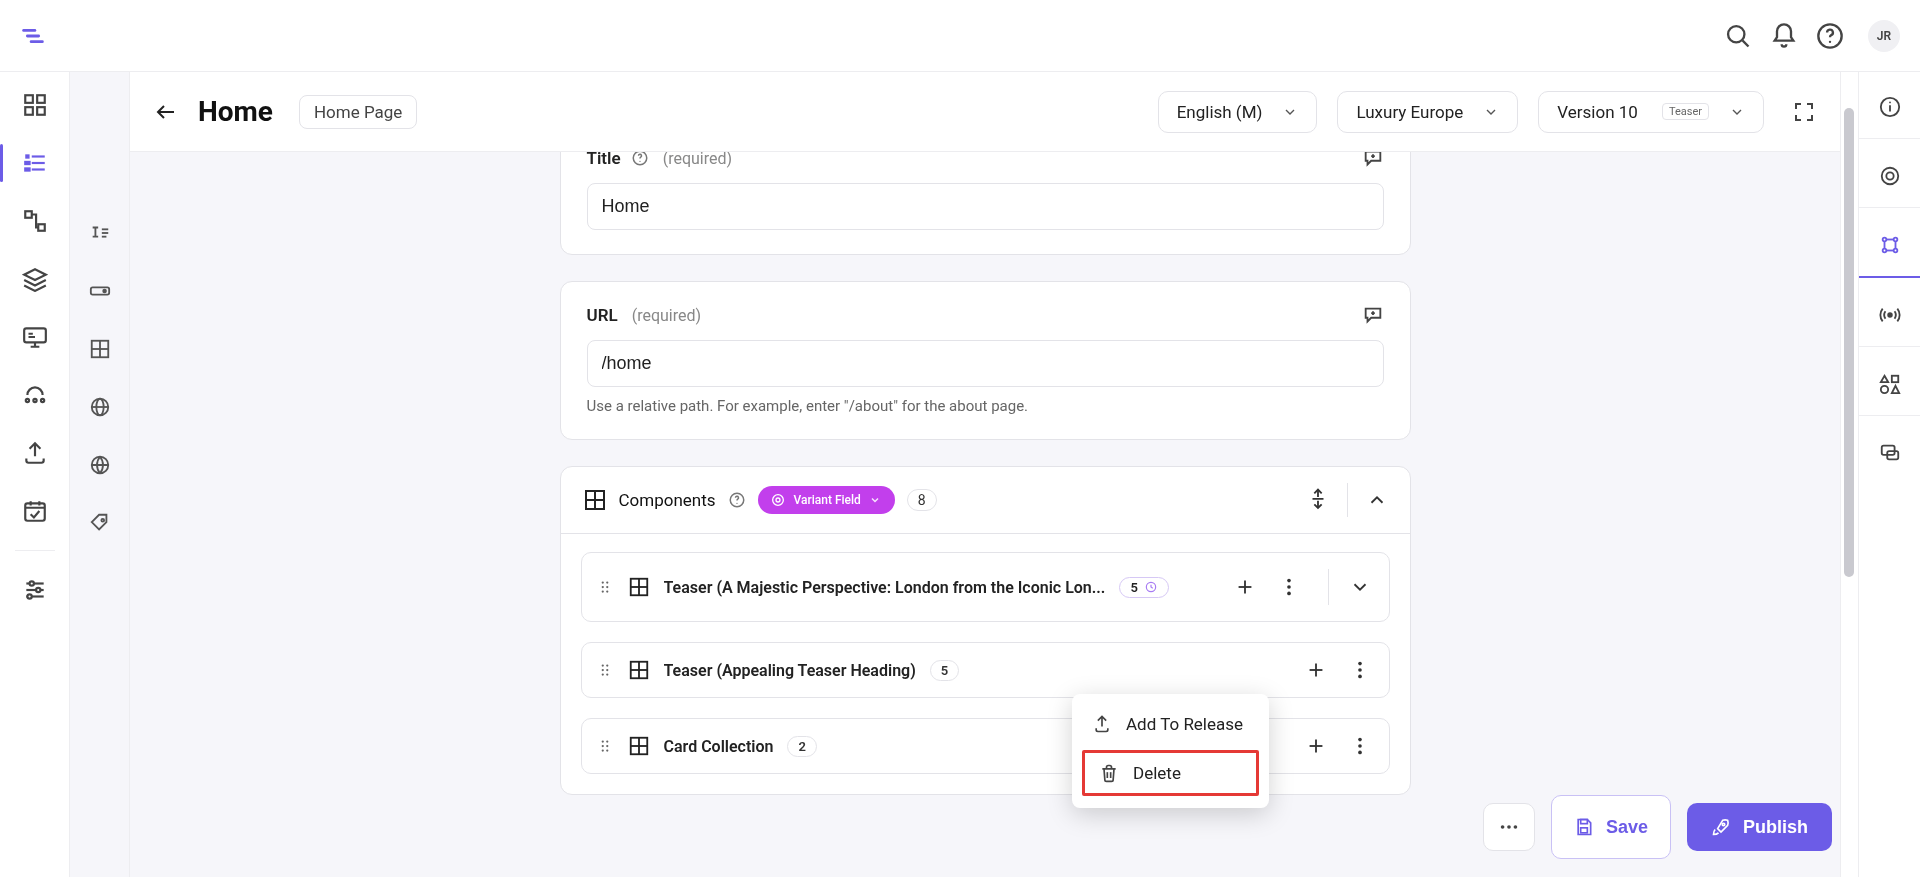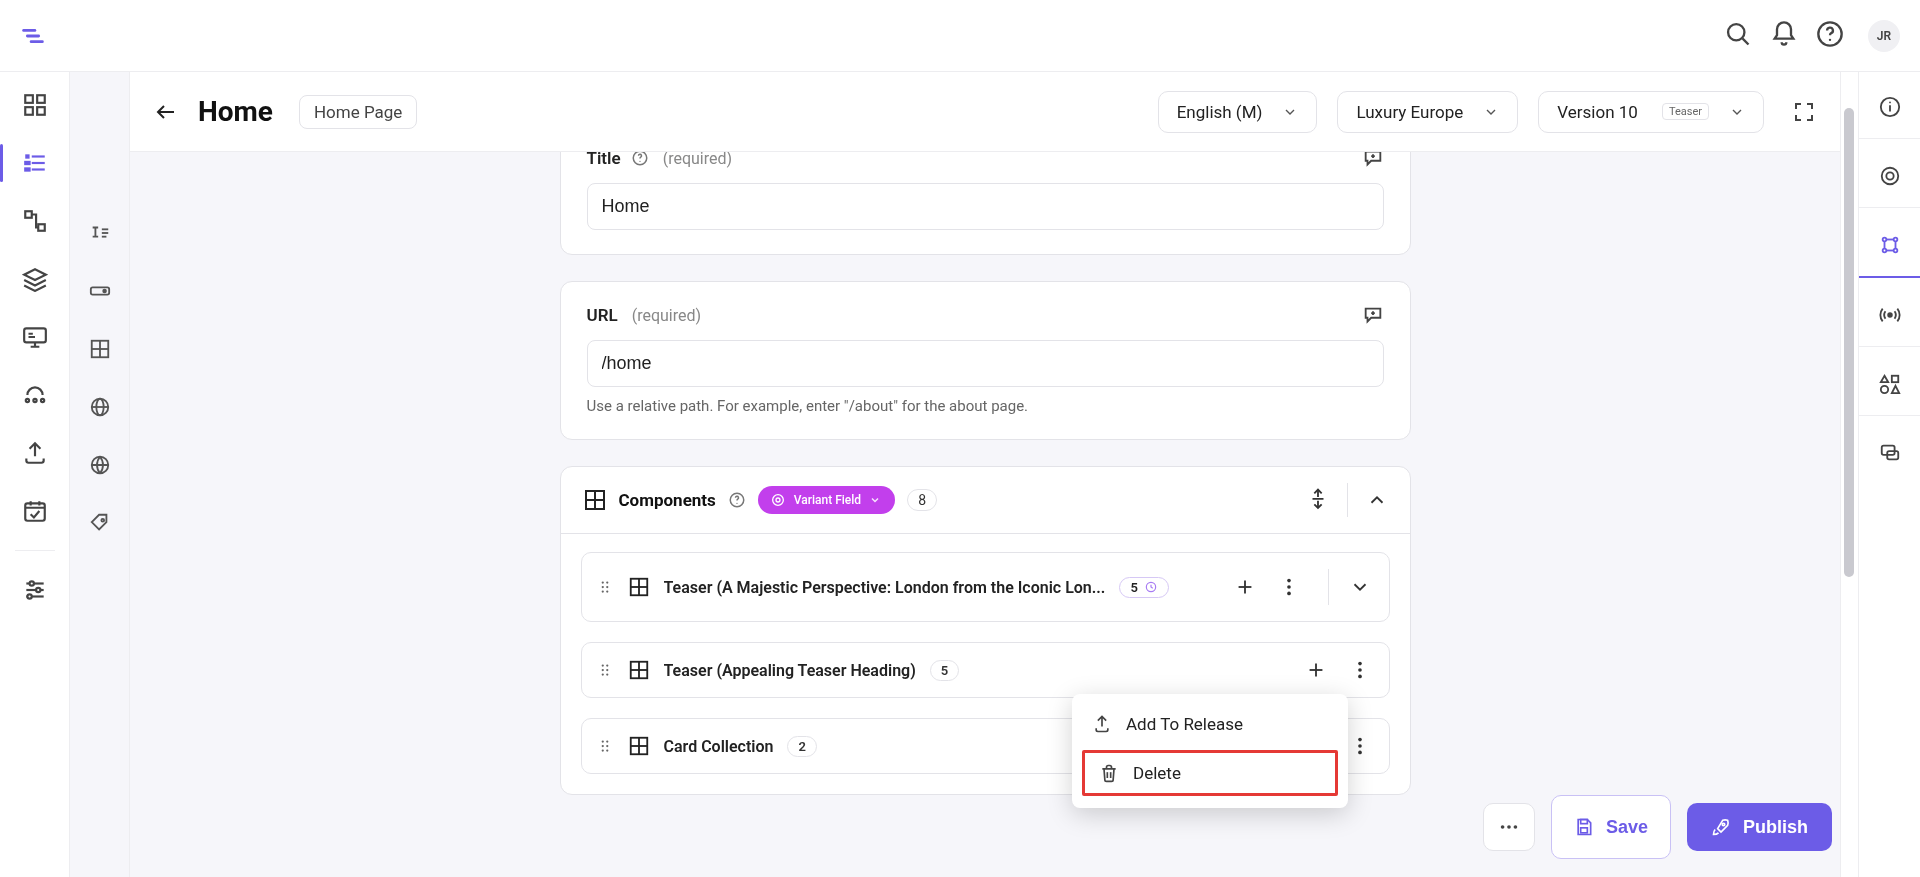--- a/index.html
+++ b/index.html
@@ -37,21 +37,21 @@
   }
   .logo {
     width: 30px; height: 30px;
     margin-right: 24px;
   }
   .stack-branch { display:flex; gap: 40px; }
   .sb-col .sb-label { font-size: 13px; color: var(--text-light); margin-bottom: 2px; }
   .sb-col .sb-val { font-size: 16px; color: var(--text-mid); display:flex; align-items:center; gap:8px; }
   .sb-caret { color: var(--text-light); }
   .topbar .spacer { flex: 1; }
-  .top-icons { display:flex; gap: 18px; }
+  .top-icons { display:flex; align-items:center; gap: 18px; }
   .top-icon { width: 28px; height:28px; color: #444; }
   .avatar {
     width: 32px; height: 32px; border-radius: 50%;
     background: #F0F0F3; display:flex; align-items:center; justify-content:center;
     font-size: 12px; font-weight: 600; color: #444;
     margin-left: 6px;
   }
 
   
   .layout {
@@ -181,21 +181,21 @@
     border:1px solid var(--border);
     border-radius:12px;
     overflow:hidden;
   }
   .group-head {
     display:flex; align-items:center; gap:12px;
     padding: 16px 22px;
     border-bottom:1px solid var(--border);
   }
   .grid-ic { width:24px; height:24px; color:#222; }
-  .group-title { font-size:17px; font-weight:700; }
+  .group-title { font-size:17px; font-weight:400; }
   .variant-pill {
     display:flex; align-items:center; gap:8px;
     background: var(--magenta); color:#fff;
     padding: 6px 14px 6px 12px; border-radius: 999px;
     font-size: 12px; font-weight:500;
   }
   .variant-pill .car { opacity:.85; }
   .count-pill {
     border:1px solid var(--border); border-radius:999px;
     padding: 2px 10px; font-size:14px; color:#333;
@@ -227,21 +227,21 @@
   .row-sep { width:1px; height:36px; background:var(--border); margin:0 6px; }
 
   
   .ctx-menu {
     position:absolute;
     left: 942px; top: 542px;
     background:#fff;
     box-shadow: 0 6px 26px rgba(0,0,0,.18);
     border-radius:8px;
     padding:8px 0;
-    width: 276px;
+    width: 197px;
     z-index: 50;
   }
   .ctx-item {
     display:flex; align-items:center; gap:14px;
     padding: 12px 20px;
     font-size:17px; color:#222;
   }
   .ctx-item .ic { width:20px; height:20px; color:#444; }
   .ctx-item.highlight {
     margin: 4px 10px 4px; padding: 10px 14px;

